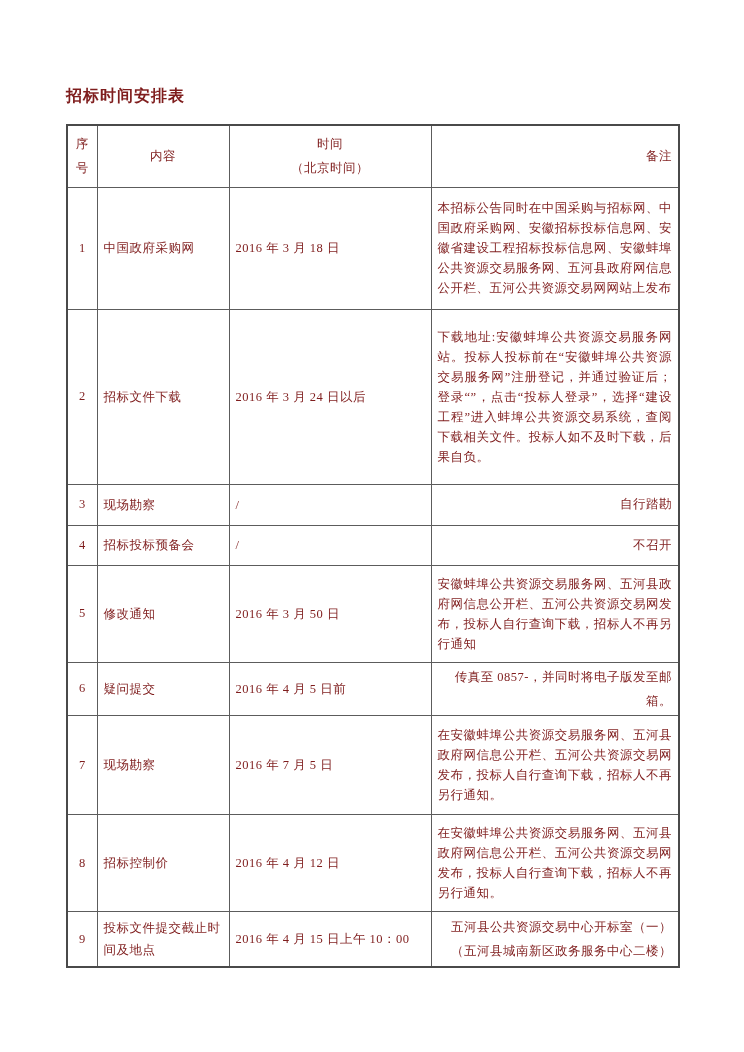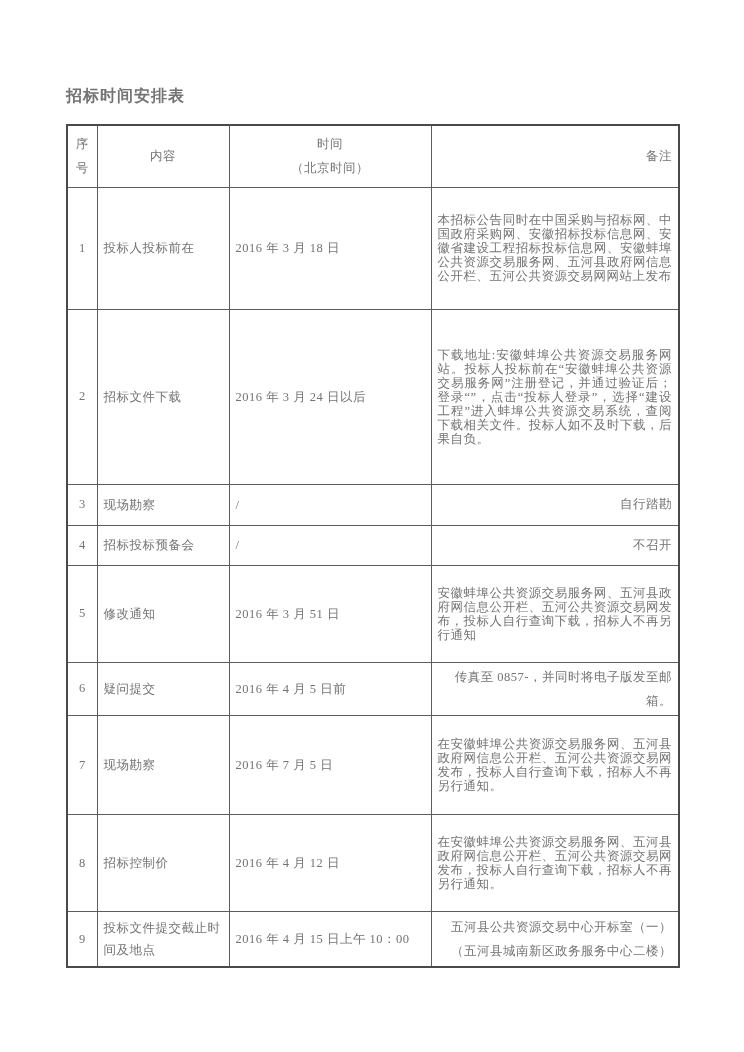--- a/index.html
+++ b/index.html
@@ -2,21 +2,21 @@
 <html><head>
 <meta charset="utf-8">
 <style>
   html,body{margin:0;padding:0;background:#ffffff;}
   .page{
     position:relative;
     width:744px;height:1052px;
     box-sizing:border-box;
     padding:86px 66px 0 66px;
     background:#ffffff;
-    color:#737373;
+    color:#7f1d1d;
     font-family:"Liberation Serif","DejaVu Serif",serif;
     overflow:hidden;
   }
   .doc-title{
     font-size:16px;
     font-weight:bold;
     margin:0 0 17px 0;
     letter-spacing:1px;
   }
   table.schedule{
@@ -37,21 +37,21 @@
   }
   col.w-no{width:30px;}
   col.w-content{width:132px;}
   col.w-time{width:202px;}
   col.w-remark{width:248px;}
 
   .c-no{text-align:center;padding:2px 1px;}
   .no-stack{width:15px;margin:0 auto;word-break:break-all;line-height:24px;text-align:center;}
   .c-content{padding-left:10px;line-height:22px;}
   .c-time{padding-left:8px;line-height:24px;margin-left:48px;}
-  .c-remark{text-align:justify;line-height:14px;padding:2px 7px;}
+  .c-remark{text-align:justify;line-height:20px;padding:2px 7px;}
   .c-remark-left{text-align:right;line-height:24.4px;padding:2px 7px;}
 
   .h62{height:62px;}
   .h122{height:122px;}
   .h175{height:175px;}
   .h41{height:41px;}
   .h40{height:40px;}
   .h97{height:97px;}
   .h42{height:42px;}
   .h99{height:99px;}
@@ -79,21 +79,21 @@
       <th class="c-content">内容</th>
       <th class="c-time">
         <div class="hdr-line">时间</div>
         <div class="hdr-line">（北京时间）</div>
       </th>
       <th class="c-remark-left">备注</th>
     </tr>
 
     <tr class="h122">
       <td class="c-no">1</td>
-      <td class="c-content">投标人投标前在</td>
+      <td class="c-content">中国政府采购网</td>
       <td class="c-time">2016 年 3 月 18 日</td>
       <td class="c-remark">本招标公告同时在中国采购与招标网、中国政府采购网、安徽招标投标信息网、安徽省建设工程招标投标信息网、安徽蚌埠公共资源交易服务网、五河县政府网信息公开栏、五河公共资源交易网网站上发布</td>
     </tr>
 
     <tr class="h175">
       <td class="c-no">2</td>
       <td class="c-content">招标文件下载</td>
       <td class="c-time">2016 年 3 月 24 日以后</td>
       <td class="c-remark">下载地址:安徽蚌埠公共资源交易服务网站。投标人投标前在“安徽蚌埠公共资源交易服务网”注册登记，并通过验证后；登录“”，点击“投标人登录”，选择“建设工程”进入蚌埠公共资源交易系统，查阅下载相关文件。投标人如不及时下载，后果自负。</td>
     </tr>
@@ -108,21 +108,21 @@
     <tr class="h40">
       <td class="c-no">4</td>
       <td class="c-content">招标投标预备会</td>
       <td class="c-time">/</td>
       <td class="c-remark-left">不召开</td>
     </tr>
 
     <tr class="h97">
       <td class="c-no">5</td>
       <td class="c-content">修改通知</td>
-      <td class="c-time">2016 年 3 月 51 日</td>
+      <td class="c-time">2016 年 3 月 50 日</td>
       <td class="c-remark">安徽蚌埠公共资源交易服务网、五河县政府网信息公开栏、五河公共资源交易网发布，投标人自行查询下载，招标人不再另行通知</td>
     </tr>
 
     <tr class="h42">
       <td class="c-no">6</td>
       <td class="c-content">疑问提交</td>
       <td class="c-time">2016 年 4 月 5 日前</td>
       <td class="c-remark-left">传真至 0857-，并同时将电子版发至邮箱。</td>
     </tr>
 

